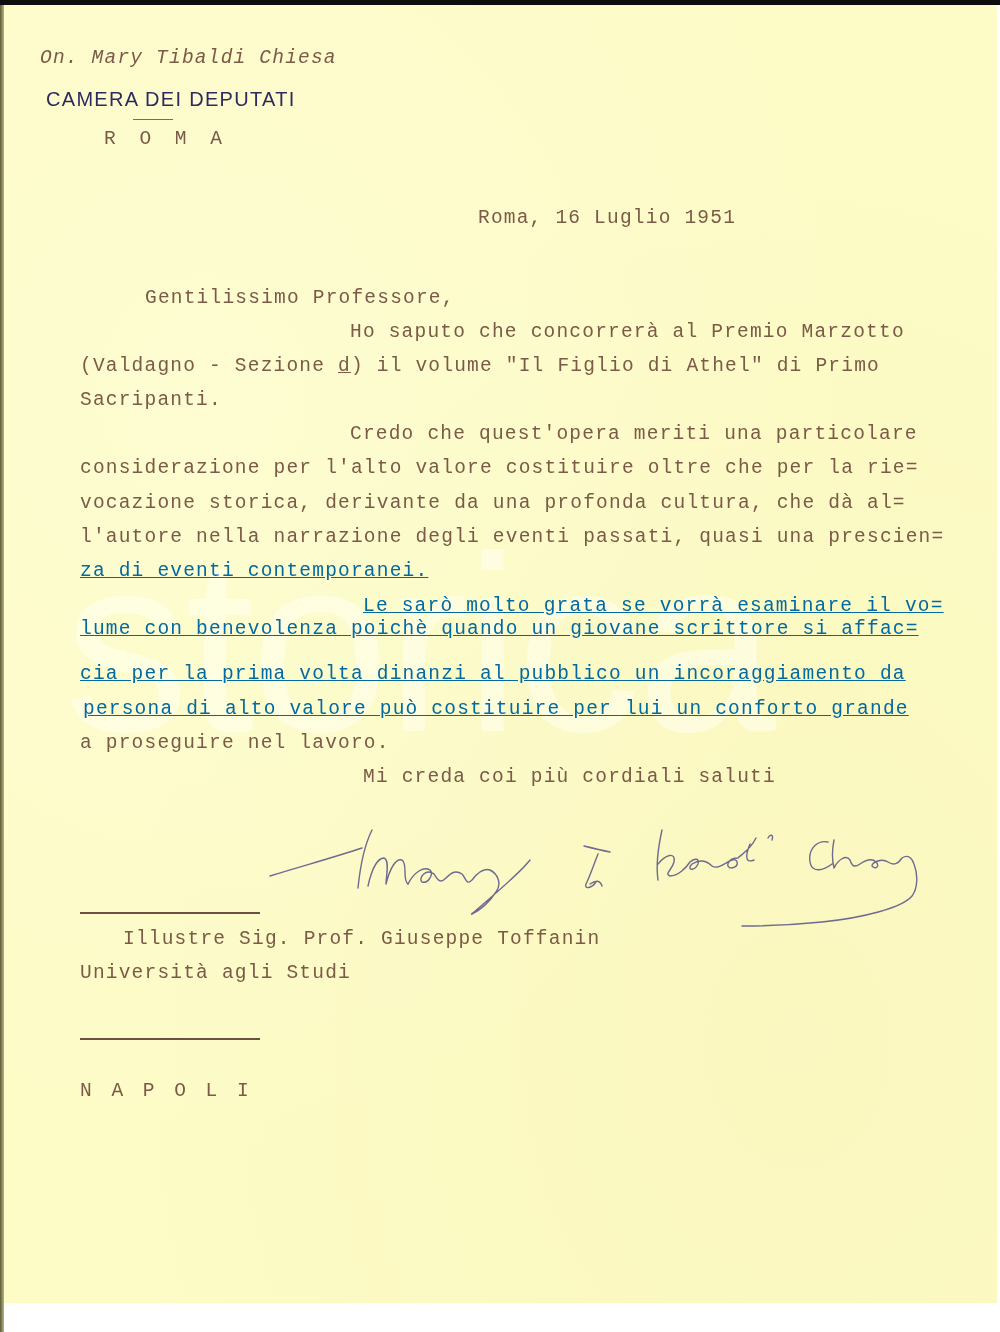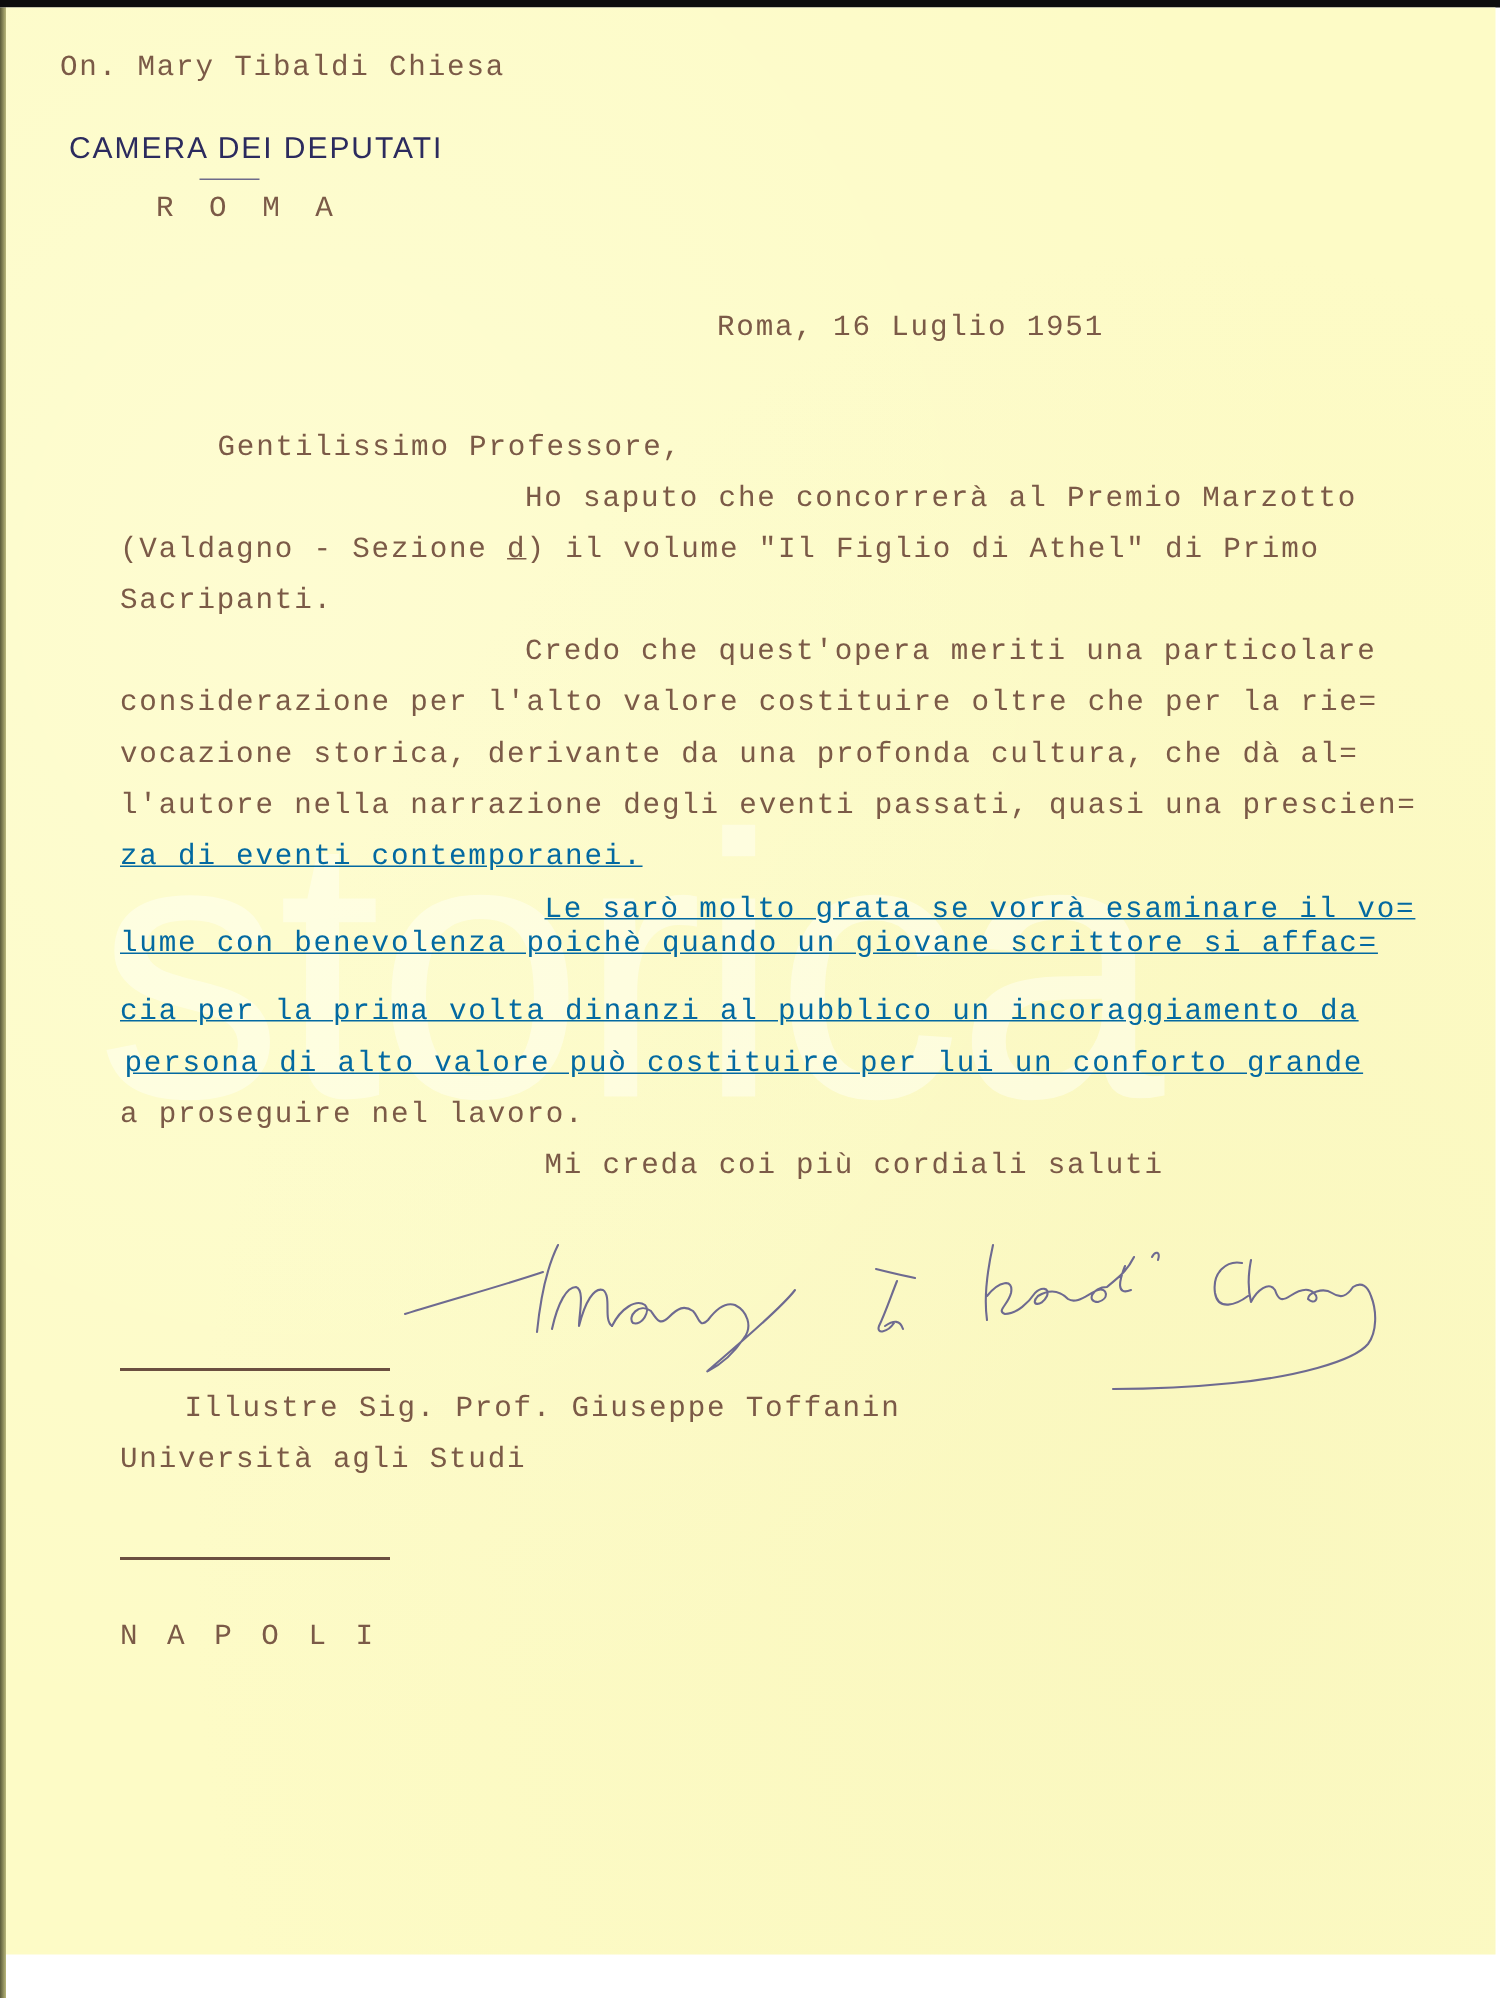--- a/index.html
+++ b/index.html
@@ -95,21 +95,21 @@
 </head>
 <body>
 
 <div class="top-strip"></div>
 <div class="left-edge"></div>
 
 <div class="paper">
   <div class="watermark">storica</div>
 </div>
 
-<div class="typed" style="left:40px; top:34px;">On. Mary Tibaldi Chiesa</div>
+<div class="typed" style="left:40px; top:47px;font-style:italic;">On. Mary Tibaldi Chiesa</div>
 <div class="letterhead-org">CAMERA DEI DEPUTATI</div>
 <div class="letterhead-rule"></div>
 <div class="typed" style="left:104px; top:128px; letter-spacing:6px;">R O M A</div>
 
 <div class="typed" style="left:478px; top:207px;">Roma, 16 Luglio 1951</div>
 
 <div class="typed" style="left:145px; top:287px;">Gentilissimo Professore,</div>
 
 <div class="typed" style="left:350px; top:321px;">Ho saputo che concorrerà al Premio Marzotto</div>
 <div class="typed" style="left:80px; top:355px;"><span>(Valdagno - Sezione </span><span class="underline-d">d</span><span>) il volume "Il Figlio di Athel" di Primo</span></div>

